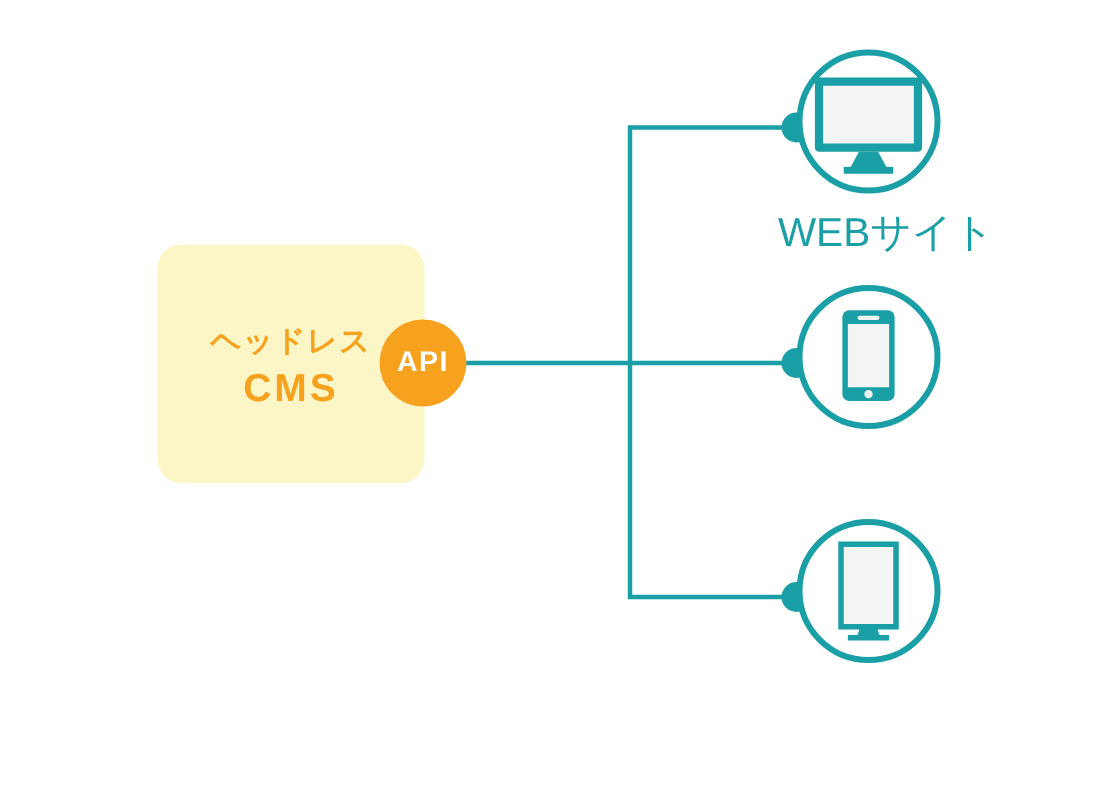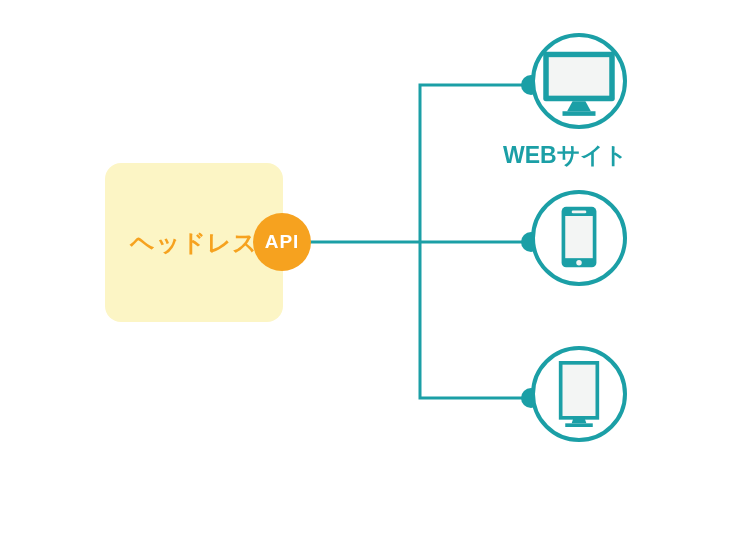--- a/index.html
+++ b/index.html
@@ -27,21 +27,21 @@
   }
   .dot{fill:var(--teal);}
   .cms-box{
     position:absolute;left:105px;top:163px;
     width:178px;height:159px;
     background:var(--box-yellow);
     border-radius:16px;
     display:flex;flex-direction:column;align-items:center;justify-content:center;
   }
   .cms-line1{
-    color:var(--orange);font-weight:bold;font-size:24px;letter-spacing:1px;
+    color:var(--orange);font-weight:bold;font-size:20px;letter-spacing:1px;
     line-height:30px;
   }
   .cms-line2{
     color:var(--orange);font-weight:bold;font-size:26px;letter-spacing:2px;
     line-height:30px;
   }
   .api-badge{
     position:absolute;left:253px;top:213px;
     width:58px;height:58px;border-radius:50%;
     background:var(--orange);
@@ -59,22 +59,22 @@
     background:#ffffff;
     z-index:2;
     display:flex;align-items:center;justify-content:center;
   }
   .node-circle svg{display:block;}
   .node-1{left:531px;top:33px;}
   .node-2{left:531px;top:190px;}
   .node-3{left:531px;top:346px;}
   .node-label{
     position:absolute;left:503px;width:160px;
-    text-align:left;
-    color:var(--teal);font-weight:bold;font-size:23px;
+    text-align:right;
+    color:var(--teal);font-weight:normal;font-size:27px;
     line-height:26px;
     white-space:pre-line;
     z-index:2;
   }
   .label-1{top:142px;}
   .label-2{top:300px;}
   .label-3{top:459px;}
   .f-teal{fill:var(--teal);}
   .f-screen{fill:var(--screen);}
   .s-teal{stroke:var(--teal);}
@@ -87,20 +87,21 @@
   <svg class="connector-svg" viewBox="0 0 745 535">
     <polyline points="531,85 420,85 420,398 531,398"></polyline>
     <line x1="308" y1="242" x2="531" y2="242"></line>
     <circle class="dot" cx="531" cy="85" r="10"></circle>
     <circle class="dot" cx="531" cy="242" r="10"></circle>
     <circle class="dot" cx="531" cy="398" r="10"></circle>
   </svg>
 
   <div class="cms-box">
     <div class="cms-line1">ヘッドレス</div>
+    <div class="cms-line2">CMS</div>
   </div>
 
   <div class="api-badge">
     <span class="api-label">API</span>
   </div>
 
   <div class="node-circle node-1">
     <svg width="96" height="96" viewBox="0 0 96 96">
       <rect class="f-teal" x="9" y="16" width="78" height="54" rx="3"></rect>
       <rect class="f-screen" x="15" y="22" width="66" height="42"></rect>

